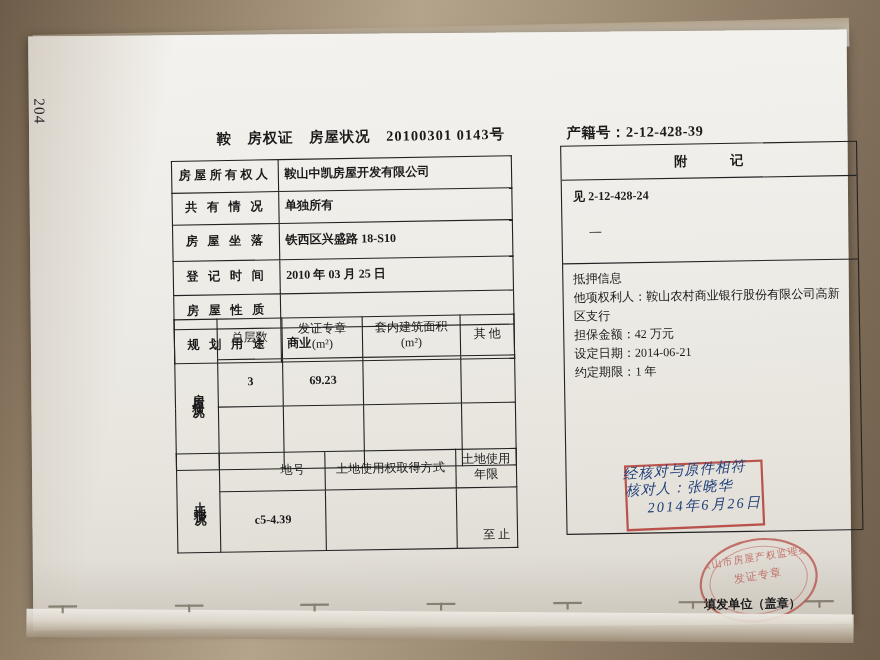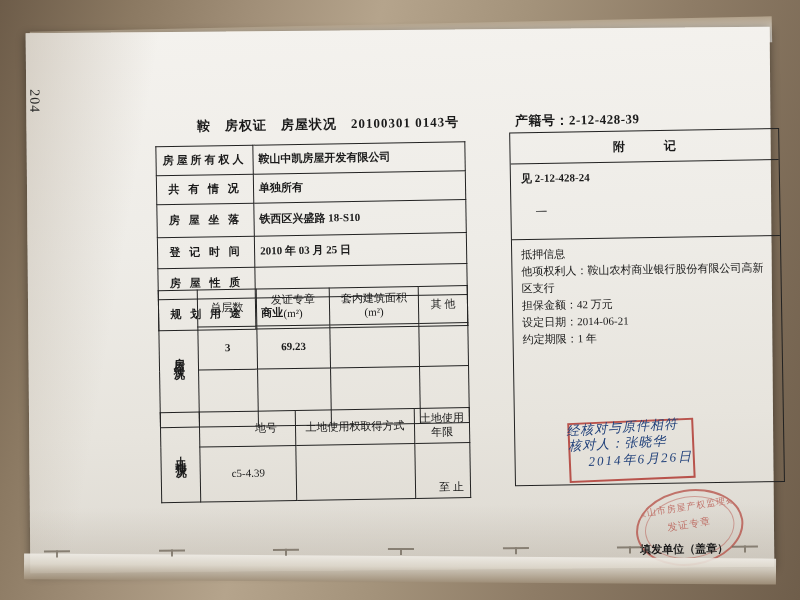--- a/index.html
+++ b/index.html
@@ -337,21 +337,21 @@
         <tbody>
             <tr>
           <td rowspan="2" class="vlbl" style="width:28px;">
             <span class="vstack" style="writing-mode: vertical-rl; letter-spacing:4px;">土地状况</span>
           </td>
           <td class="ctr" style="width:48px; height:26px;padding-left:42px;">地号</td>
           <td class="ctr" style="width:108px;">土地使用权取得方式</td>
           <td class="ctr">土地使用年限</td>
         </tr>
         <tr>
-          <td class="ctr" style="height:48px; font-weight:normal;">c5-4.39</td>
+          <td class="ctr" style="height:48px; font-weight:bold;">c5-4.39</td>
           <td class="ctr"></td>
           <td style="text-align:right; padding-right:6px; vertical-align:bottom;">至           止</td>
         </tr>
       </tbody>
         </table>
 
       <div class="rpanel">
         <div class="rpanel-title">附 记</div>
         <div class="rpanel-note">见 2-12-428-24</div>
         <div class="rpanel-dash">一</div>

